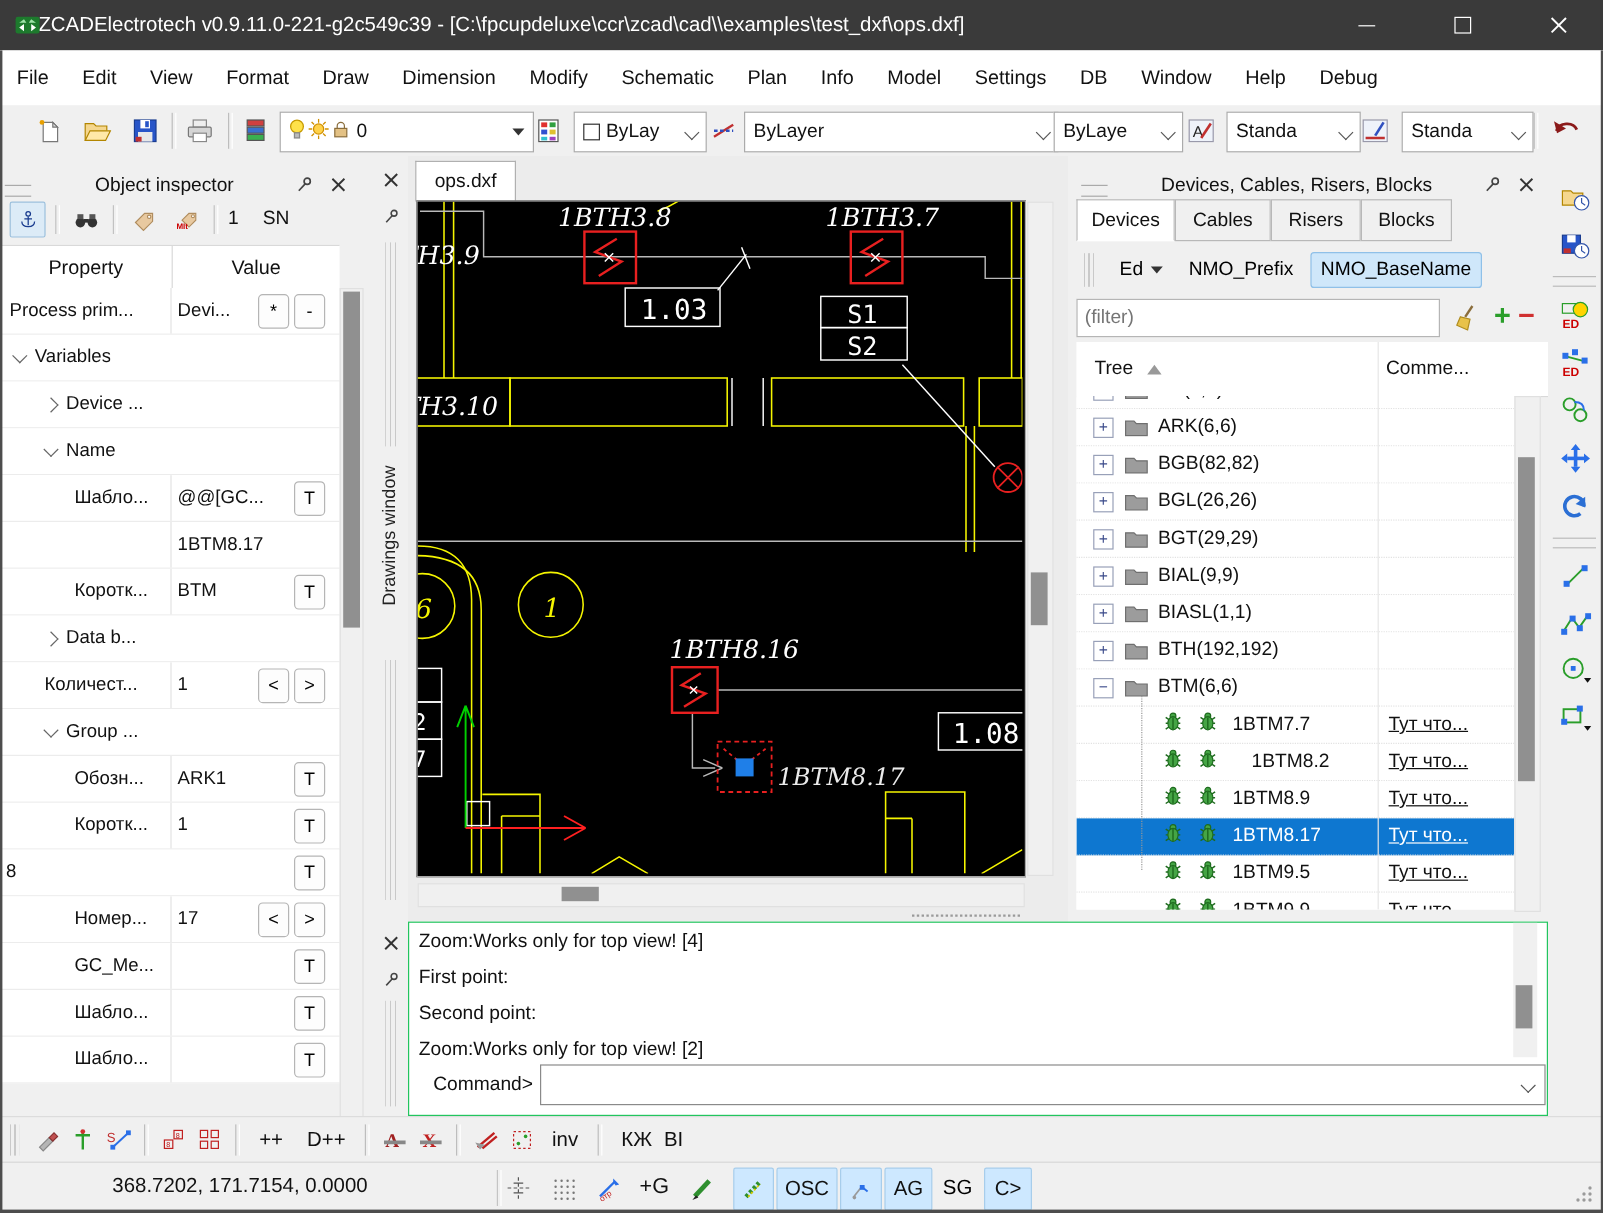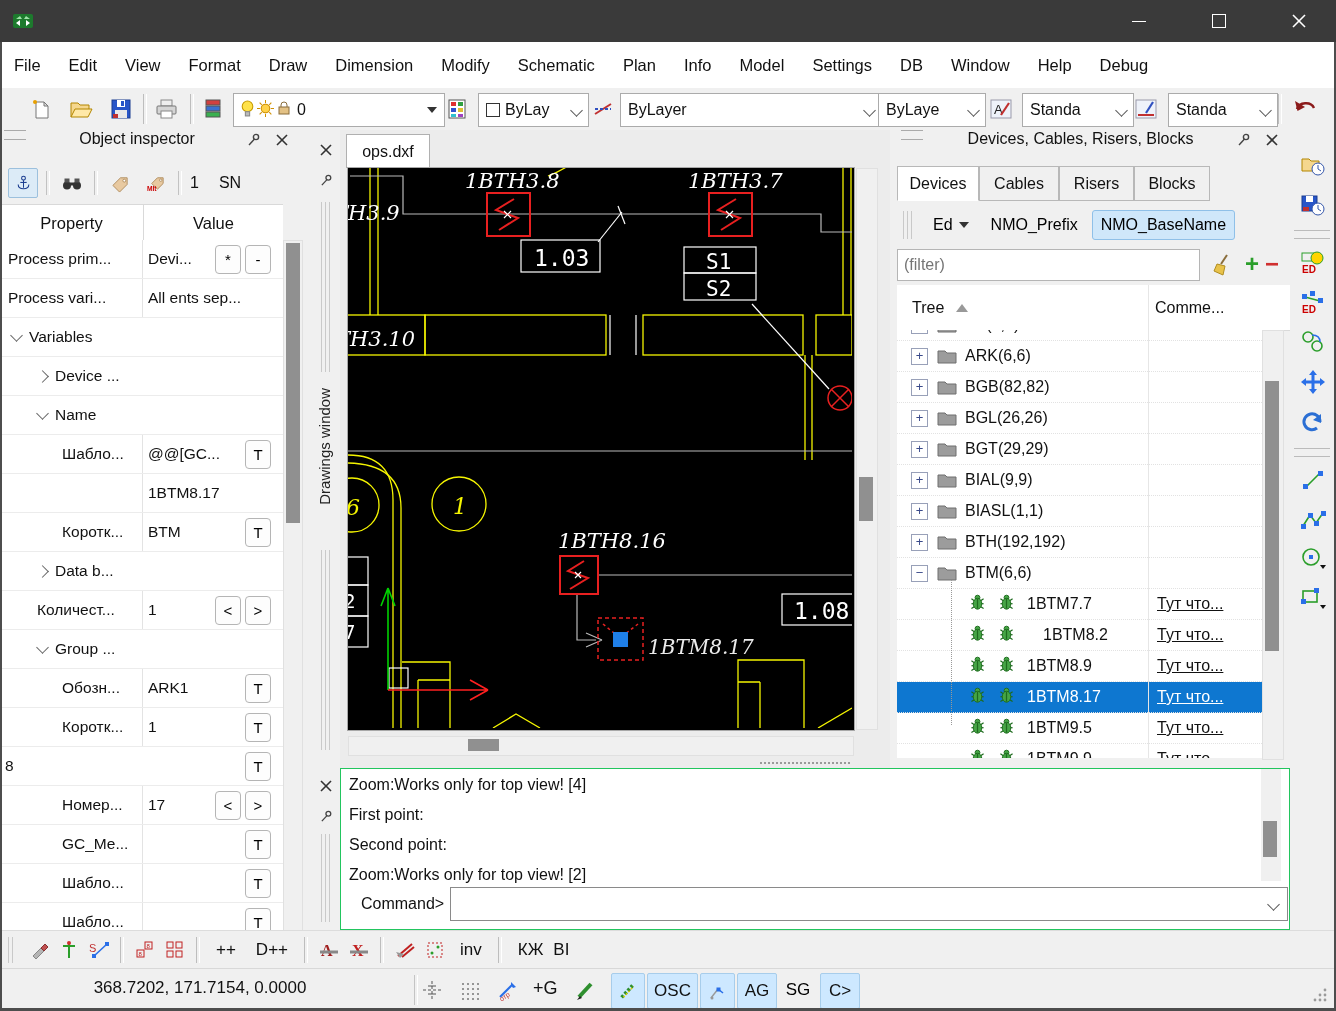--- a/index.html
+++ b/index.html
@@ -15,21 +15,21 @@
   #menubar{left:0;top:42px;width:1336px;height:46px;background:#fff;display:flex;align-items:center;border-bottom:1px solid #e8e8e8;}
   #menubar span{padding:0 14px;font-size:16.5px;}
   
   #toolbar{left:0;top:88px;width:1336px;height:42px;background:#f0f0f0;}
   .combo{position:absolute;top:5px;height:32px;background:#fff;border:1px solid #ababab;display:flex;align-items:center;padding:0 7px;font-size:16px;overflow:hidden;white-space:nowrap;}
   .chev{display:inline-block;width:8px;height:8px;border-right:1.7px solid #555;border-bottom:1.7px solid #555;transform:rotate(45deg);margin-left:auto;flex:0 0 auto;}
   .vsep{position:absolute;top:6px;width:2px;height:30px;border-left:1px solid #bdbdbd;border-right:1px solid #fff;}
   .tbico{position:absolute;top:8px;width:26px;height:26px;display:flex;align-items:center;justify-content:center;}
   
   #inspector{left:0;top:130px;width:312px;height:800px;background:#f0f0f0;}
-  .dockhead{height:34px;display:flex;align-items:flex-start;}
+  .dockhead{height:34px;display:flex;align-items:flex-end;}
   .grip{width:22px;height:8px;border-top:1px solid #aaa;border-bottom:1px solid #aaa;margin:0 4px;}
   .dockhead .dtitle{font-size:16px;}
   .xico,.pinico{width:20px;height:20px;display:flex;align-items:center;justify-content:center;}
   #insp-tools{position:absolute;left:0;top:36px;width:300px;height:34px;display:flex;align-items:center;gap:8px;padding-left:8px;}
   .toolbtn{width:28px;height:28px;display:flex;align-items:center;justify-content:center;}
   .toolbtn.pressed{background:#dcebf7;border:1px solid #9cc0dd;border-radius:2px;}
   .isep{width:2px;height:24px;border-left:1px solid #c2c2c2;border-right:1px solid #fff;}
   #insp-table-head{position:absolute;left:0;top:74px;width:283px;height:36px;display:flex;background:#fff;border-top:1px solid #d9d9d9;border-bottom:1px solid #d9d9d9;}
   #insp-table-head div{display:flex;align-items:center;justify-content:center;font-size:16.5px;}
   #insp-rows{position:absolute;left:0;top:110px;width:283px;background:#fff;}
@@ -116,20 +116,21 @@
 <div id="app">
 
   <div class="r" id="titlebar">
     <span class="r" style="left:12px;top:11px">
       <svg width="22" height="20" viewBox="0 0 22 20">
           <rect x="1" y="3" width="20" height="14" rx="2" fill="#1d7a2d"></rect>
           <path d="M4 8 h6 l-2-3 z M18 8 h-6 l2-3 z" fill="#9fe3a8"></path>
           <path d="M4 12 l4 3 v-6 z M18 12 l-4 3 v-6 z" fill="#fff"></path>
         </svg>
     </span>
+    <span class="title" style="margin-left:32px">ZCADElectrotech v0.9.11.0-221-g2c549c39 - [C:\fpcupdeluxe\ccr\zcad\cad\\examples\test_dxf\ops.dxf]</span>
     <span style="flex:1"></span>
     <span class="winbtn" style="margin-right:34px">
         <span style="width:14px;height:0;border-top:1.6px solid #fff"></span>
       </span>
     <span class="winbtn" style="margin-right:34px">
         <span style="width:12px;height:12px;border:1.6px solid #fff"></span>
       </span>
     <span class="winbtn" style="margin-right:14px">
         <svg width="14" height="14" viewBox="0 0 14 14">
           <line x1="1" y1="1" x2="13" y2="13" stroke="#fff" stroke-width="1.6"></line>
@@ -343,24 +344,20 @@
     <div id="insp-rows">
       <div class="irow">
           <div class="ip l0">Process prim...</div>
           <div class="iv">Devi...</div>
           <div class="ibtns">
             <button class="ib">*</button>
             <button class="ib">-</button>
           </div>
         </div>
       <div class="irow">
-          <div class="ip l0">Process vari...</div>
-          <div class="iv">All ents sep...</div>
-        </div>
-      <div class="irow">
           <span class="garr open a0"></span>
           <div class="ip" style="width:auto;border:none">Variables</div>
         </div>
       <div class="irow">
           <span class="garr closed a1"></span>
           <div class="ip" style="width:auto;border:none">Device ...</div>
         </div>
       <div class="irow">
           <span class="garr open a1"></span>
           <div class="ip" style="width:auto;border:none">Name</div>

